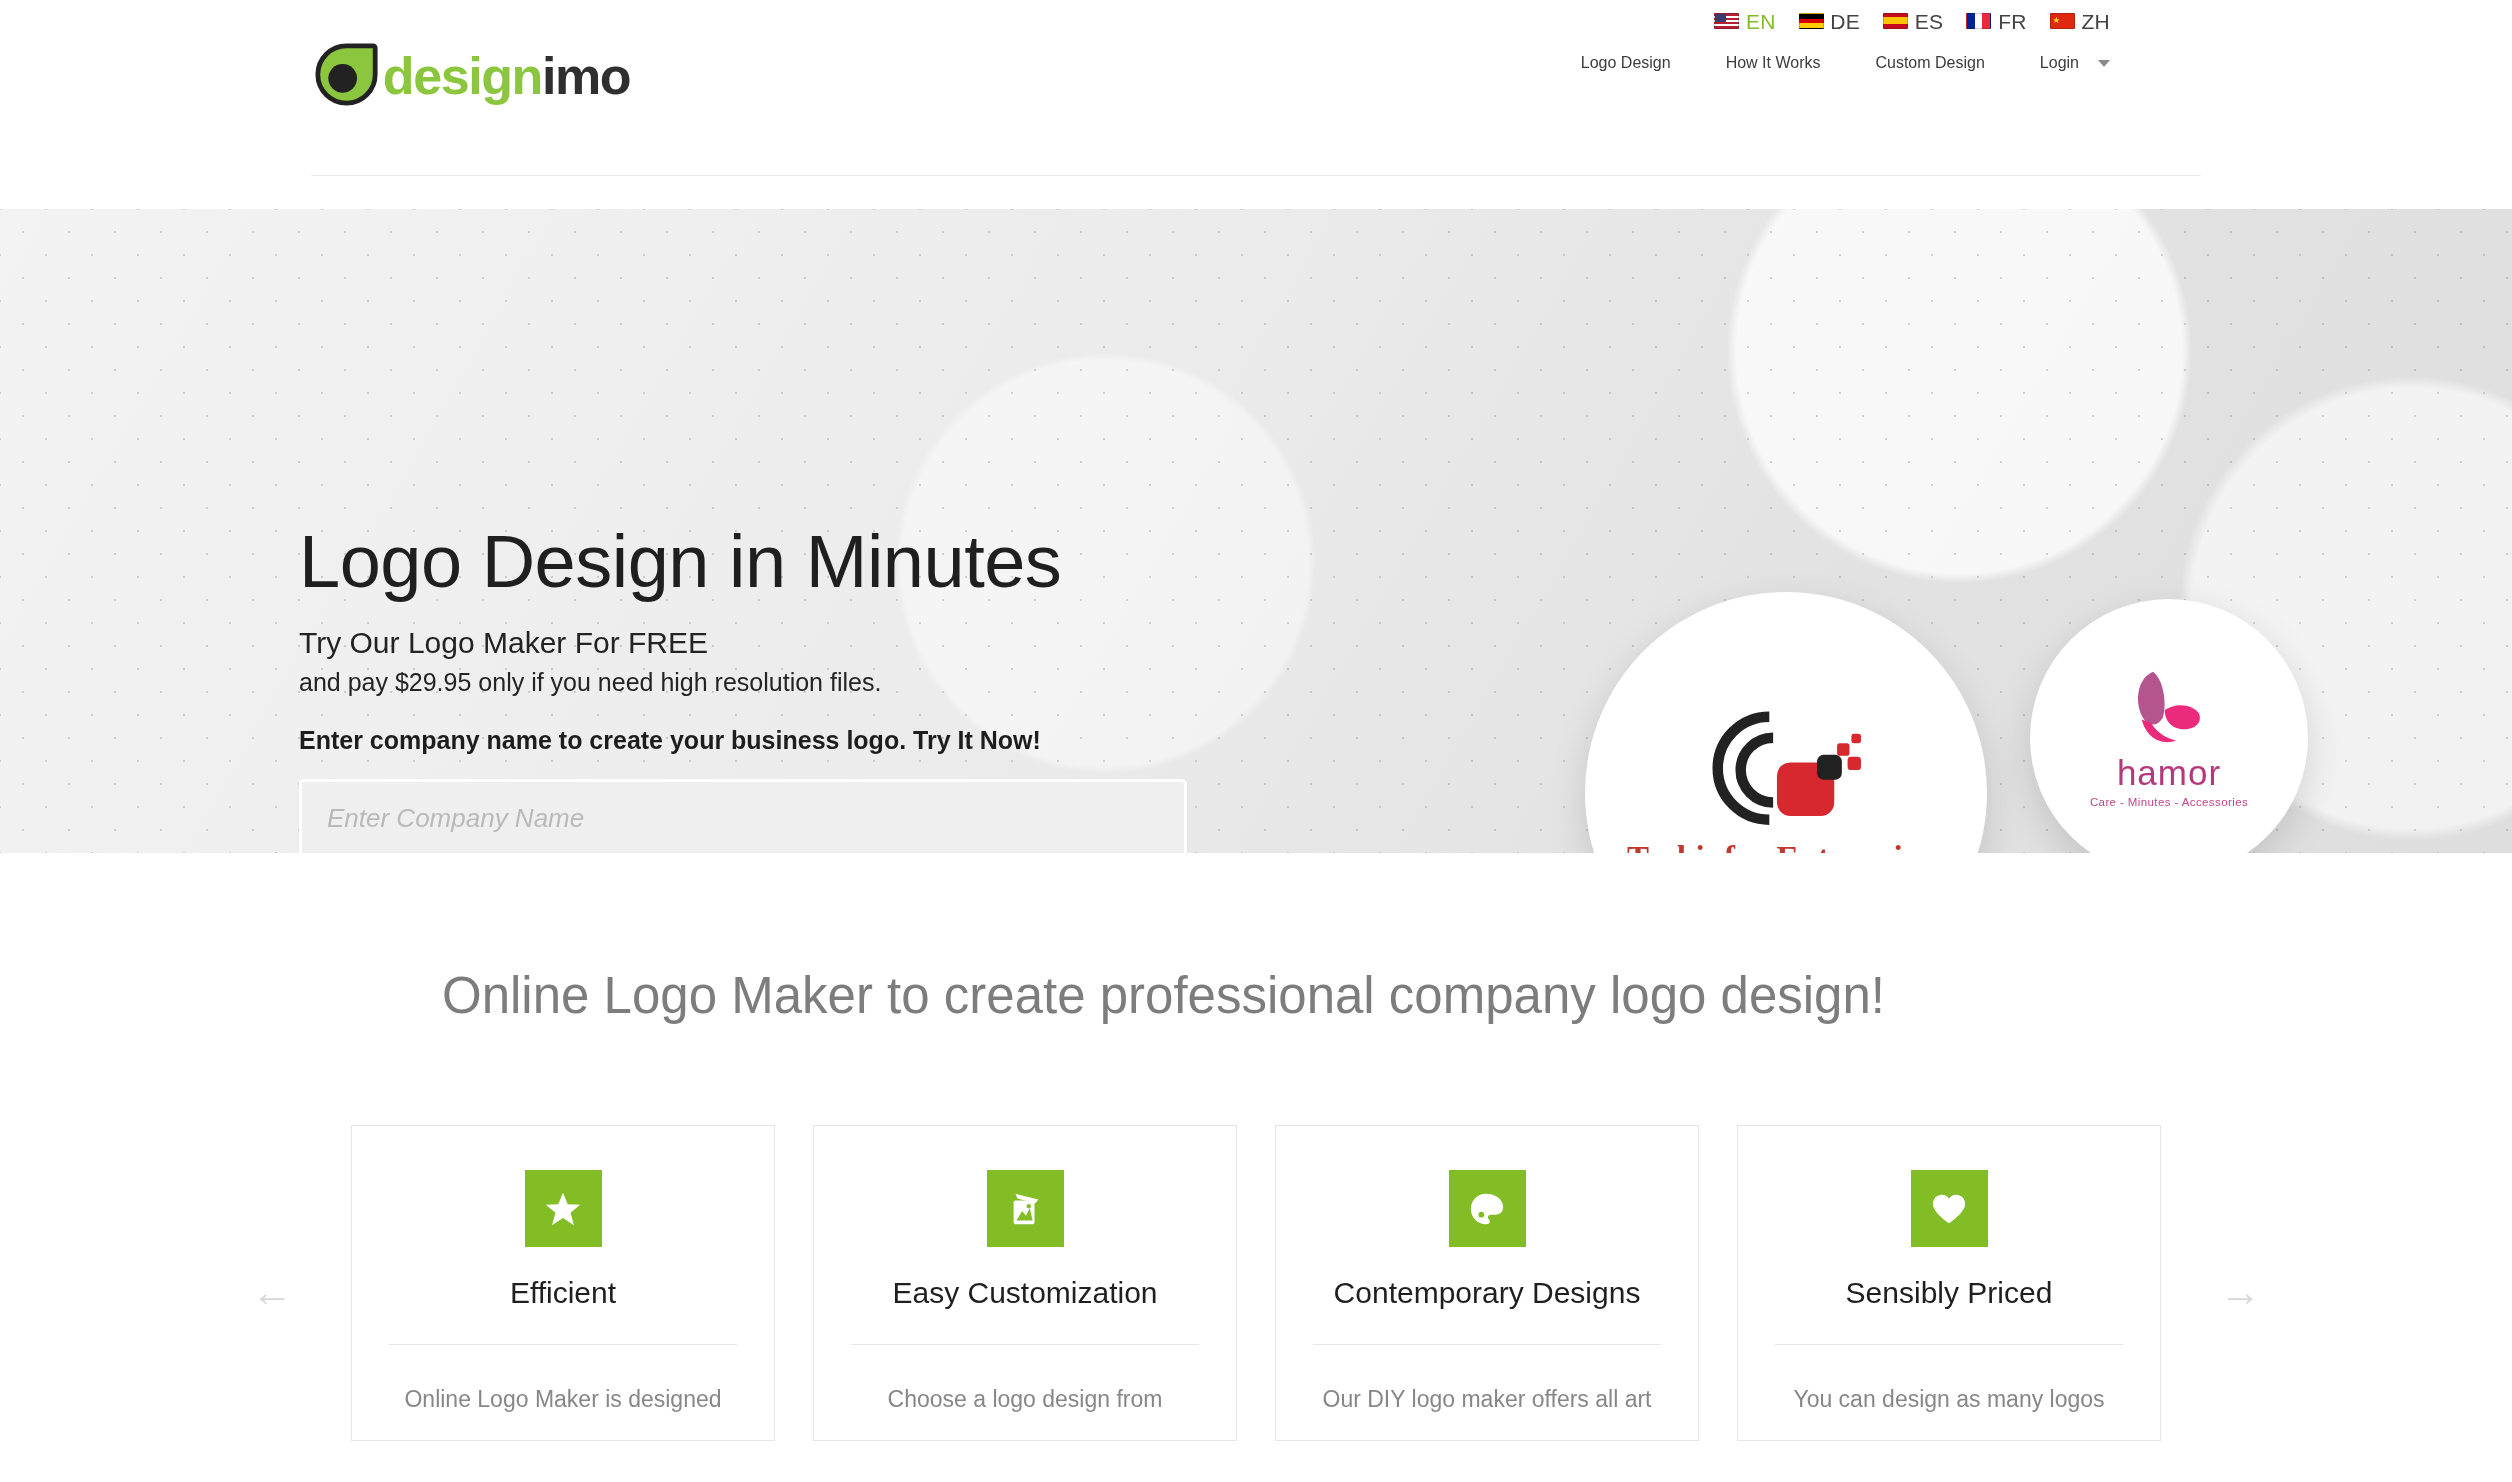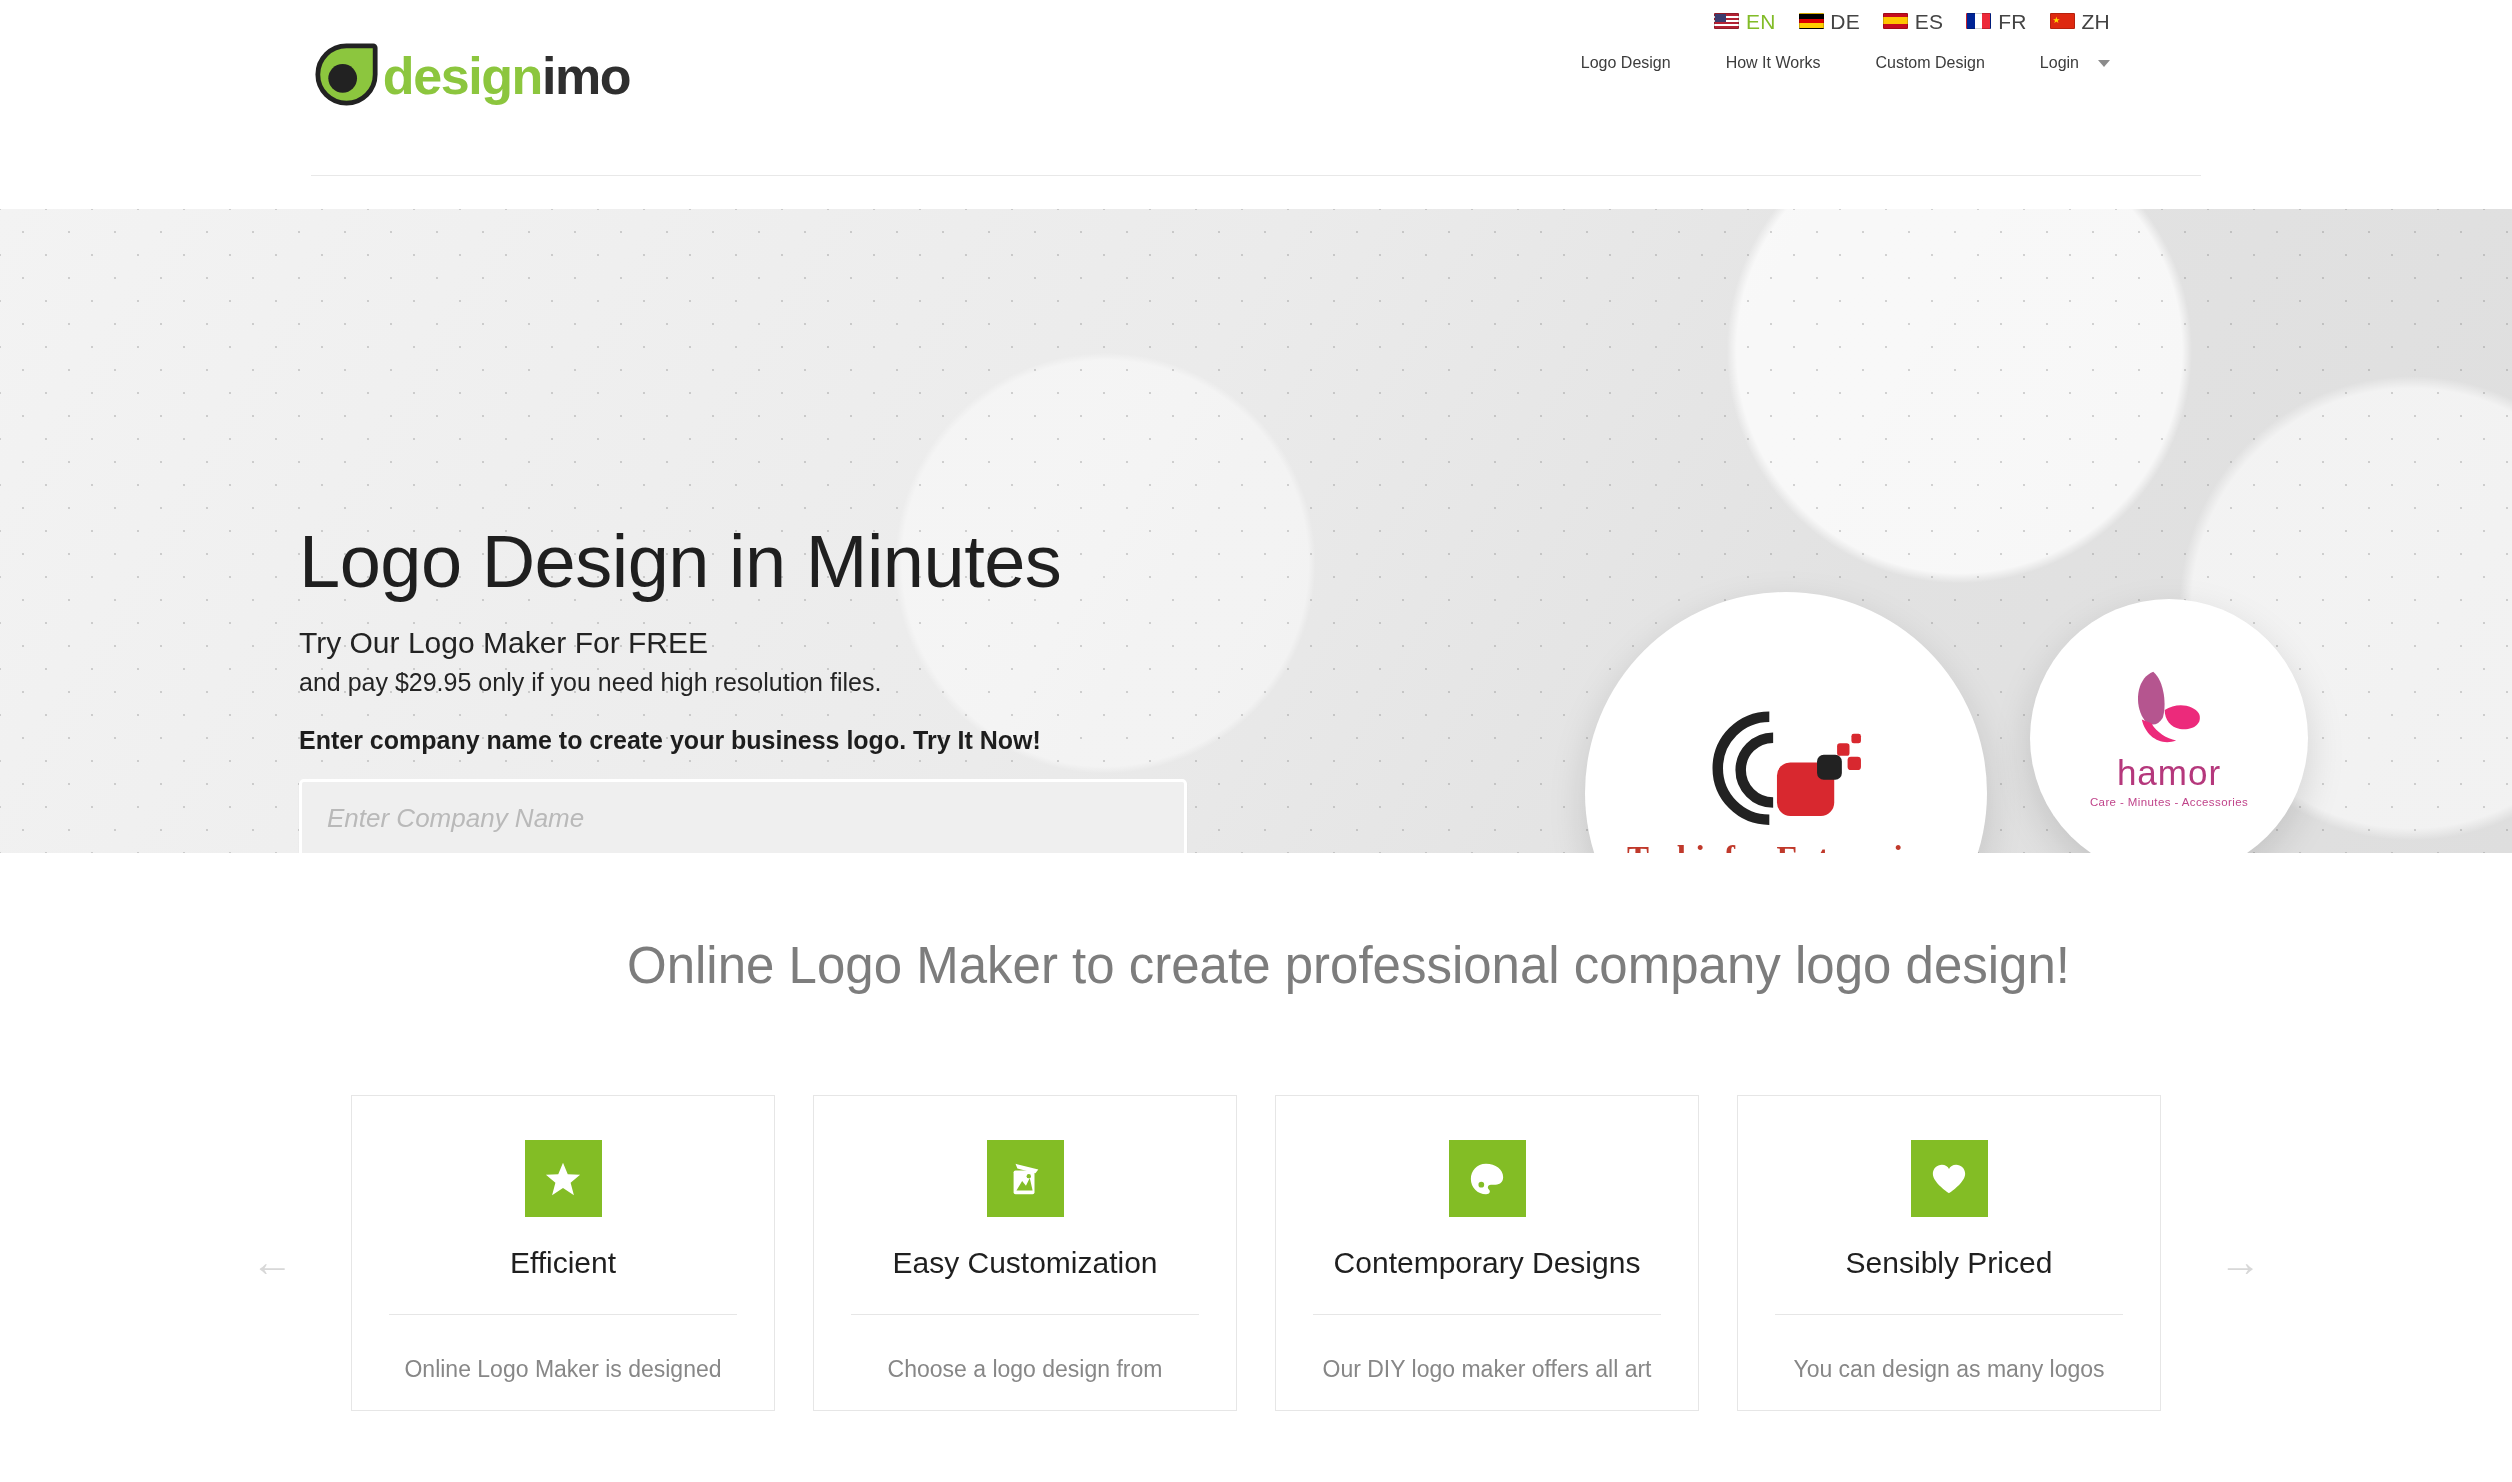--- a/index.html
+++ b/index.html
@@ -249,22 +249,22 @@
   .gl-name {
     font-size:35px; color:#b5387c; letter-spacing:1px; white-space:nowrap;
   }
   .gl-tag {
     font-size:11.5px; color:#c0448a; white-space:nowrap; margin-top:2.9px; letter-spacing:0.4px;
   }
 
   
   .section-heading {
     width:1628px;
-    margin:84px auto 0;
-    text-align:right;
+    margin:114px auto 0;
+    text-align:left;
     font-size:51px;
     font-weight:normal;
     line-height:1.12;
     color:#7d7d7d;
   }
 
   
   .features {
     position:relative;
     width:2512px;

